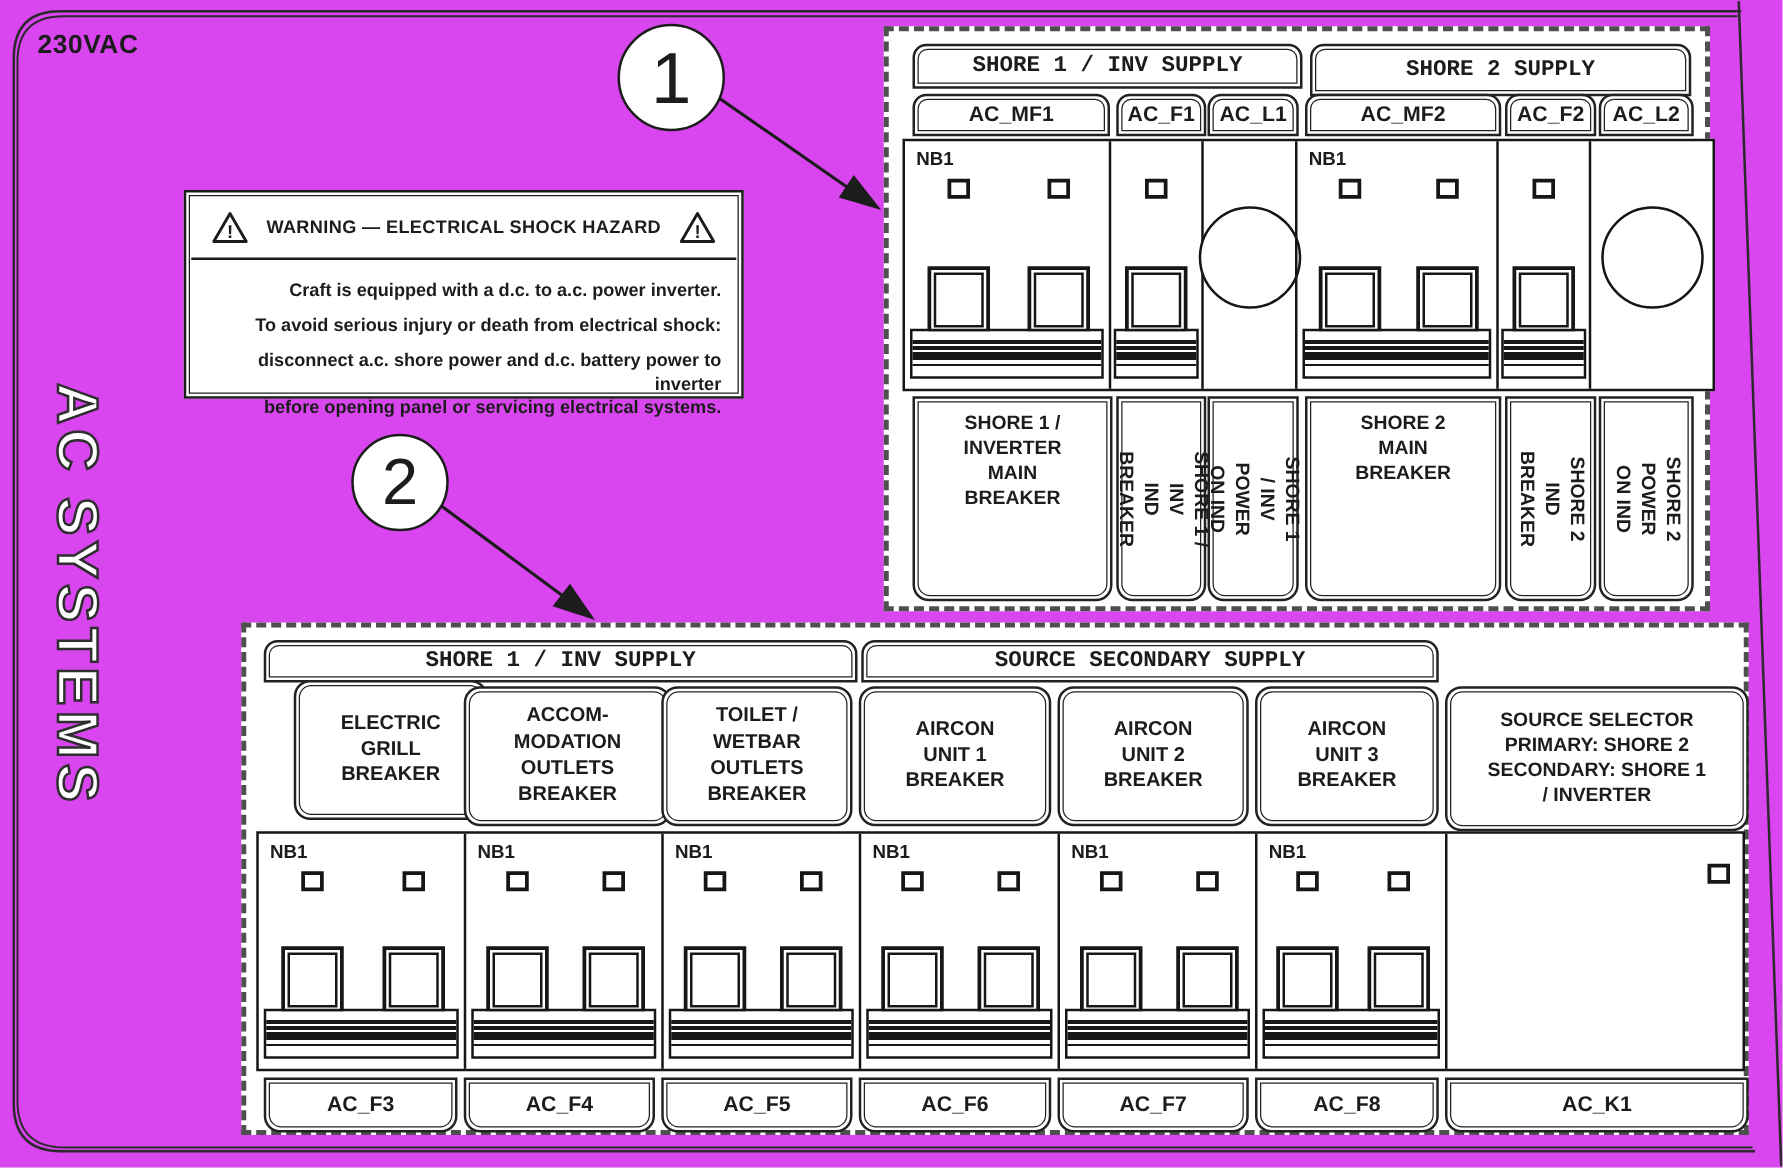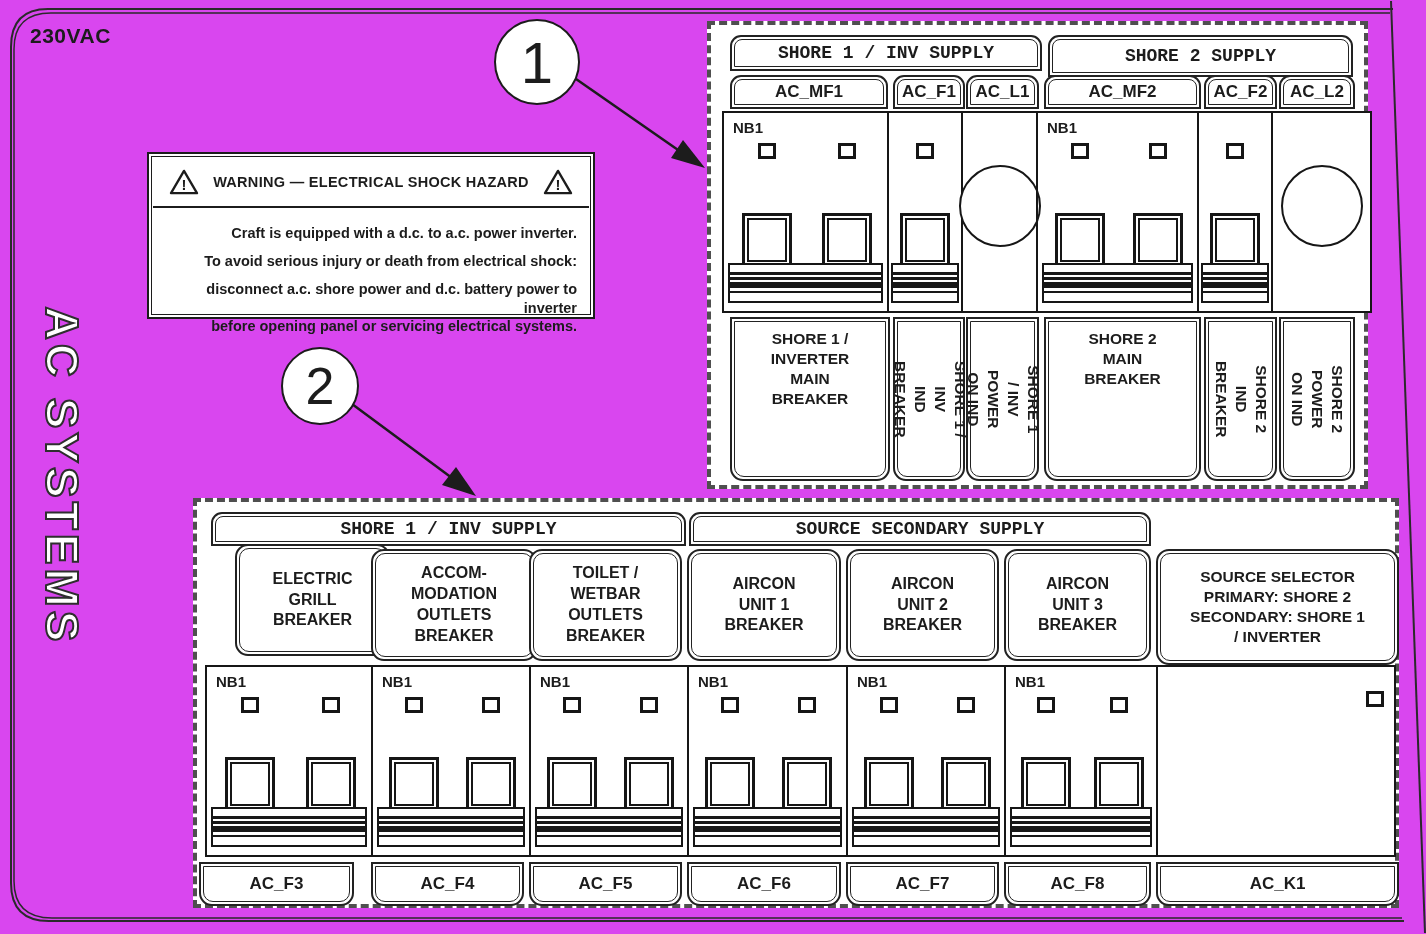--- a/index.html
+++ b/index.html
@@ -281,21 +281,21 @@
         <span class="sq d2"></span>
         <span class="pole d1"></span>
         <span class="pole d2"></span>
         <span class="bbase"></span>
       </div>
       <div class="cell" style="flex:1;">
         <span class="sq k1"></span>
       </div>
     </div>
 
-    <div class="btab" style="left:2px;  top:360px; width:155px; height:44px;">AC_F3</div>
+    <div class="btab" style="left:14px;  top:360px; width:155px; height:44px;">AC_F3</div>
     <div class="btab" style="left:174px; top:360px; width:153px; height:44px;">AC_F4</div>
     <div class="btab" style="left:332px; top:360px; width:153px; height:44px;">AC_F5</div>
     <div class="btab" style="left:490px; top:360px; width:154px; height:44px;">AC_F6</div>
     <div class="btab" style="left:649px; top:360px; width:153px; height:44px;">AC_F7</div>
     <div class="btab" style="left:807px; top:360px; width:147px; height:44px;">AC_F8</div>
     <div class="btab" style="left:959px; top:360px; width:243px; height:44px;">AC_K1</div>
   </div>
 
 </div>
 

